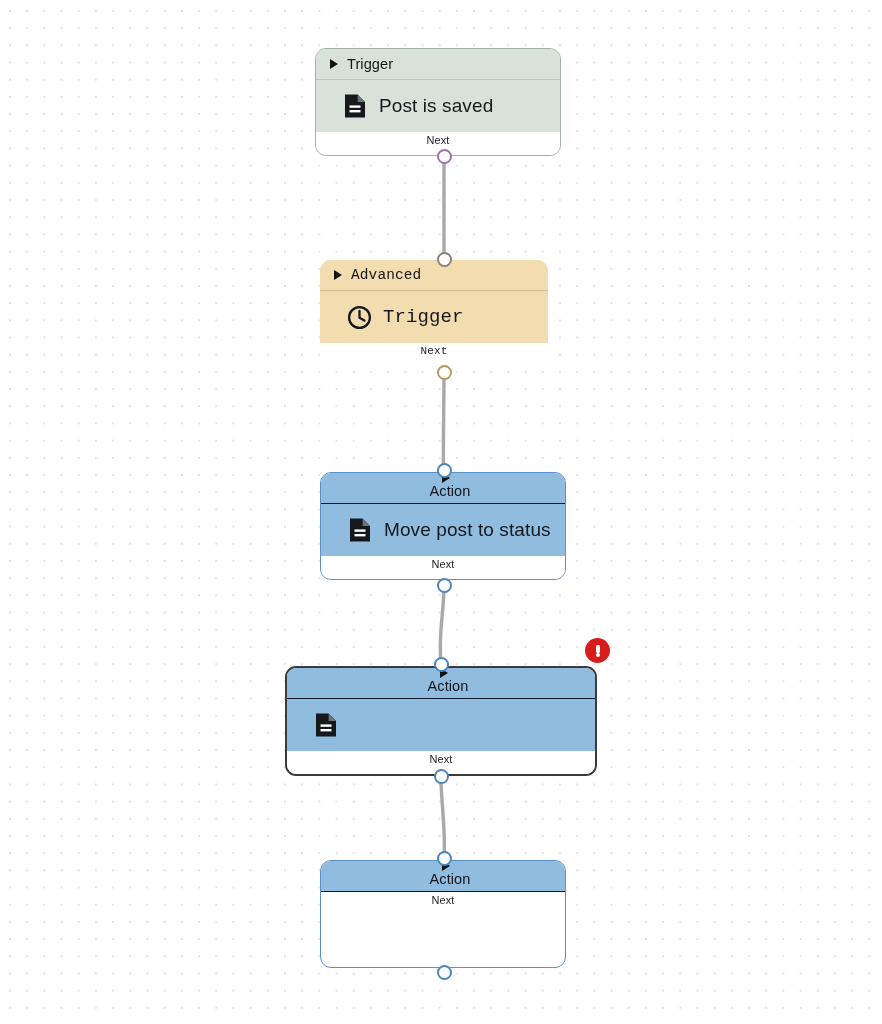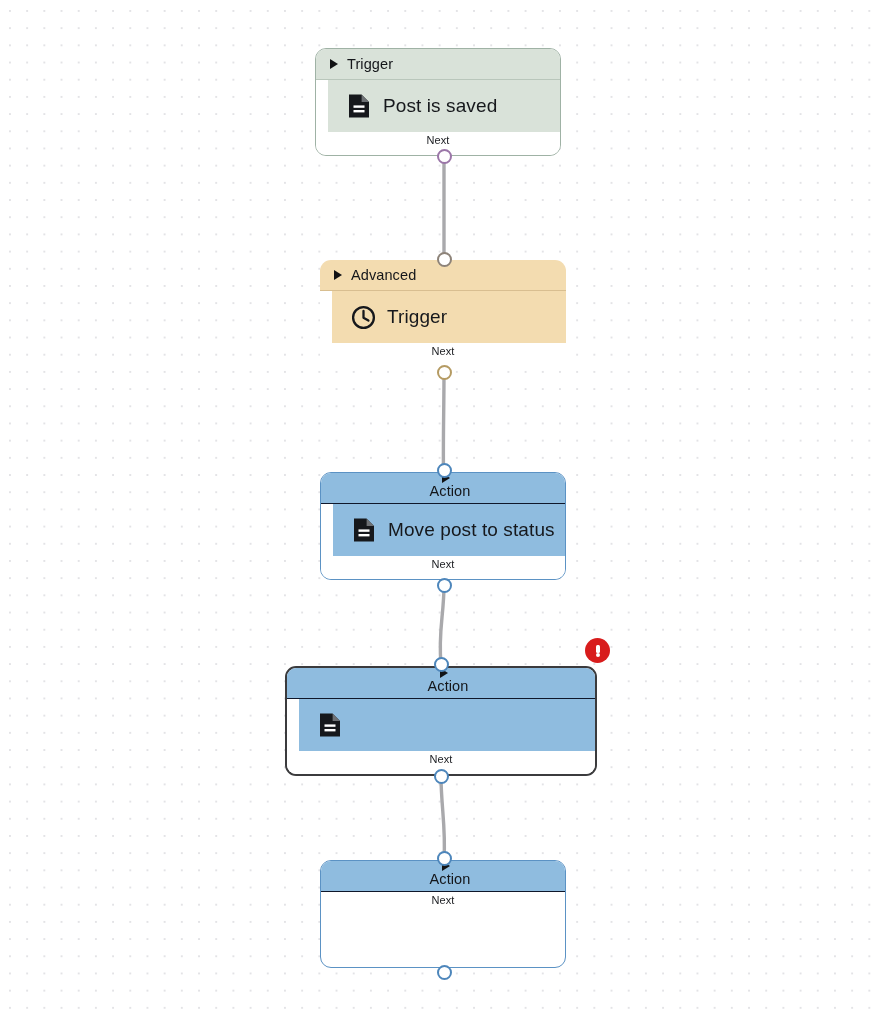--- a/index.html
+++ b/index.html
@@ -74,22 +74,21 @@
     border-top: 5.5px solid transparent;
     border-bottom: 5.5px solid transparent;
     margin-right: 9px;
     flex: 0 0 auto;
   }
 
   .node-body {
     display: flex;
     align-items: center;
     height: 52px;
-    padding-left: 18px;
-    margin-left: 12px;
+    padding-left: 26px;
   }
   .theme-trigger  .node-body { background: #d9e2d9; }
   .theme-advanced .node-body { background: #f3dcb0; }
   .theme-action   .node-body { background: #8fbcdf; }
 
   .node-icon {
     width: 26px;
     height: 26px;
     flex: 0 0 auto;
     margin-right: 11px;
@@ -193,21 +192,21 @@
               <rect x="6.5" y="12.4" width="11" height="2.4" fill="#ffffff"></rect>
               <rect x="6.5" y="17" width="11" height="2.4" fill="#ffffff"></rect>
             </svg>
           </span>
           <span class="node-title">Post is saved</span>
         </div>
         <div class="node-footer">
           <span>Next</span>
         </div>
       </div>
-      <div class="node theme-advanced" style="left: 320px; top: 260px; width: 246px; height: 108px;">
+      <div class="node theme-advanced" style="left: 320px; top: 260px; width: 228px; height: 108px; font-family: Liberation Mono, monospace;">
         <div class="node-header">
           <span class="disclosure"></span>
           <span>Advanced</span>
         </div>
         <div class="node-body">
           <span class="node-icon">
             <svg width="25" height="25" viewBox="0 0 25 25">
               <circle cx="12.5" cy="12.5" r="10.4" fill="none" stroke="#16181c" stroke-width="2.3"></circle>
               <path d="M12.5 5.9 V12.7 L17.4 15.6" fill="none" stroke="#16181c" stroke-width="2.3" stroke-linecap="round" stroke-linejoin="round"></path>
             </svg>

